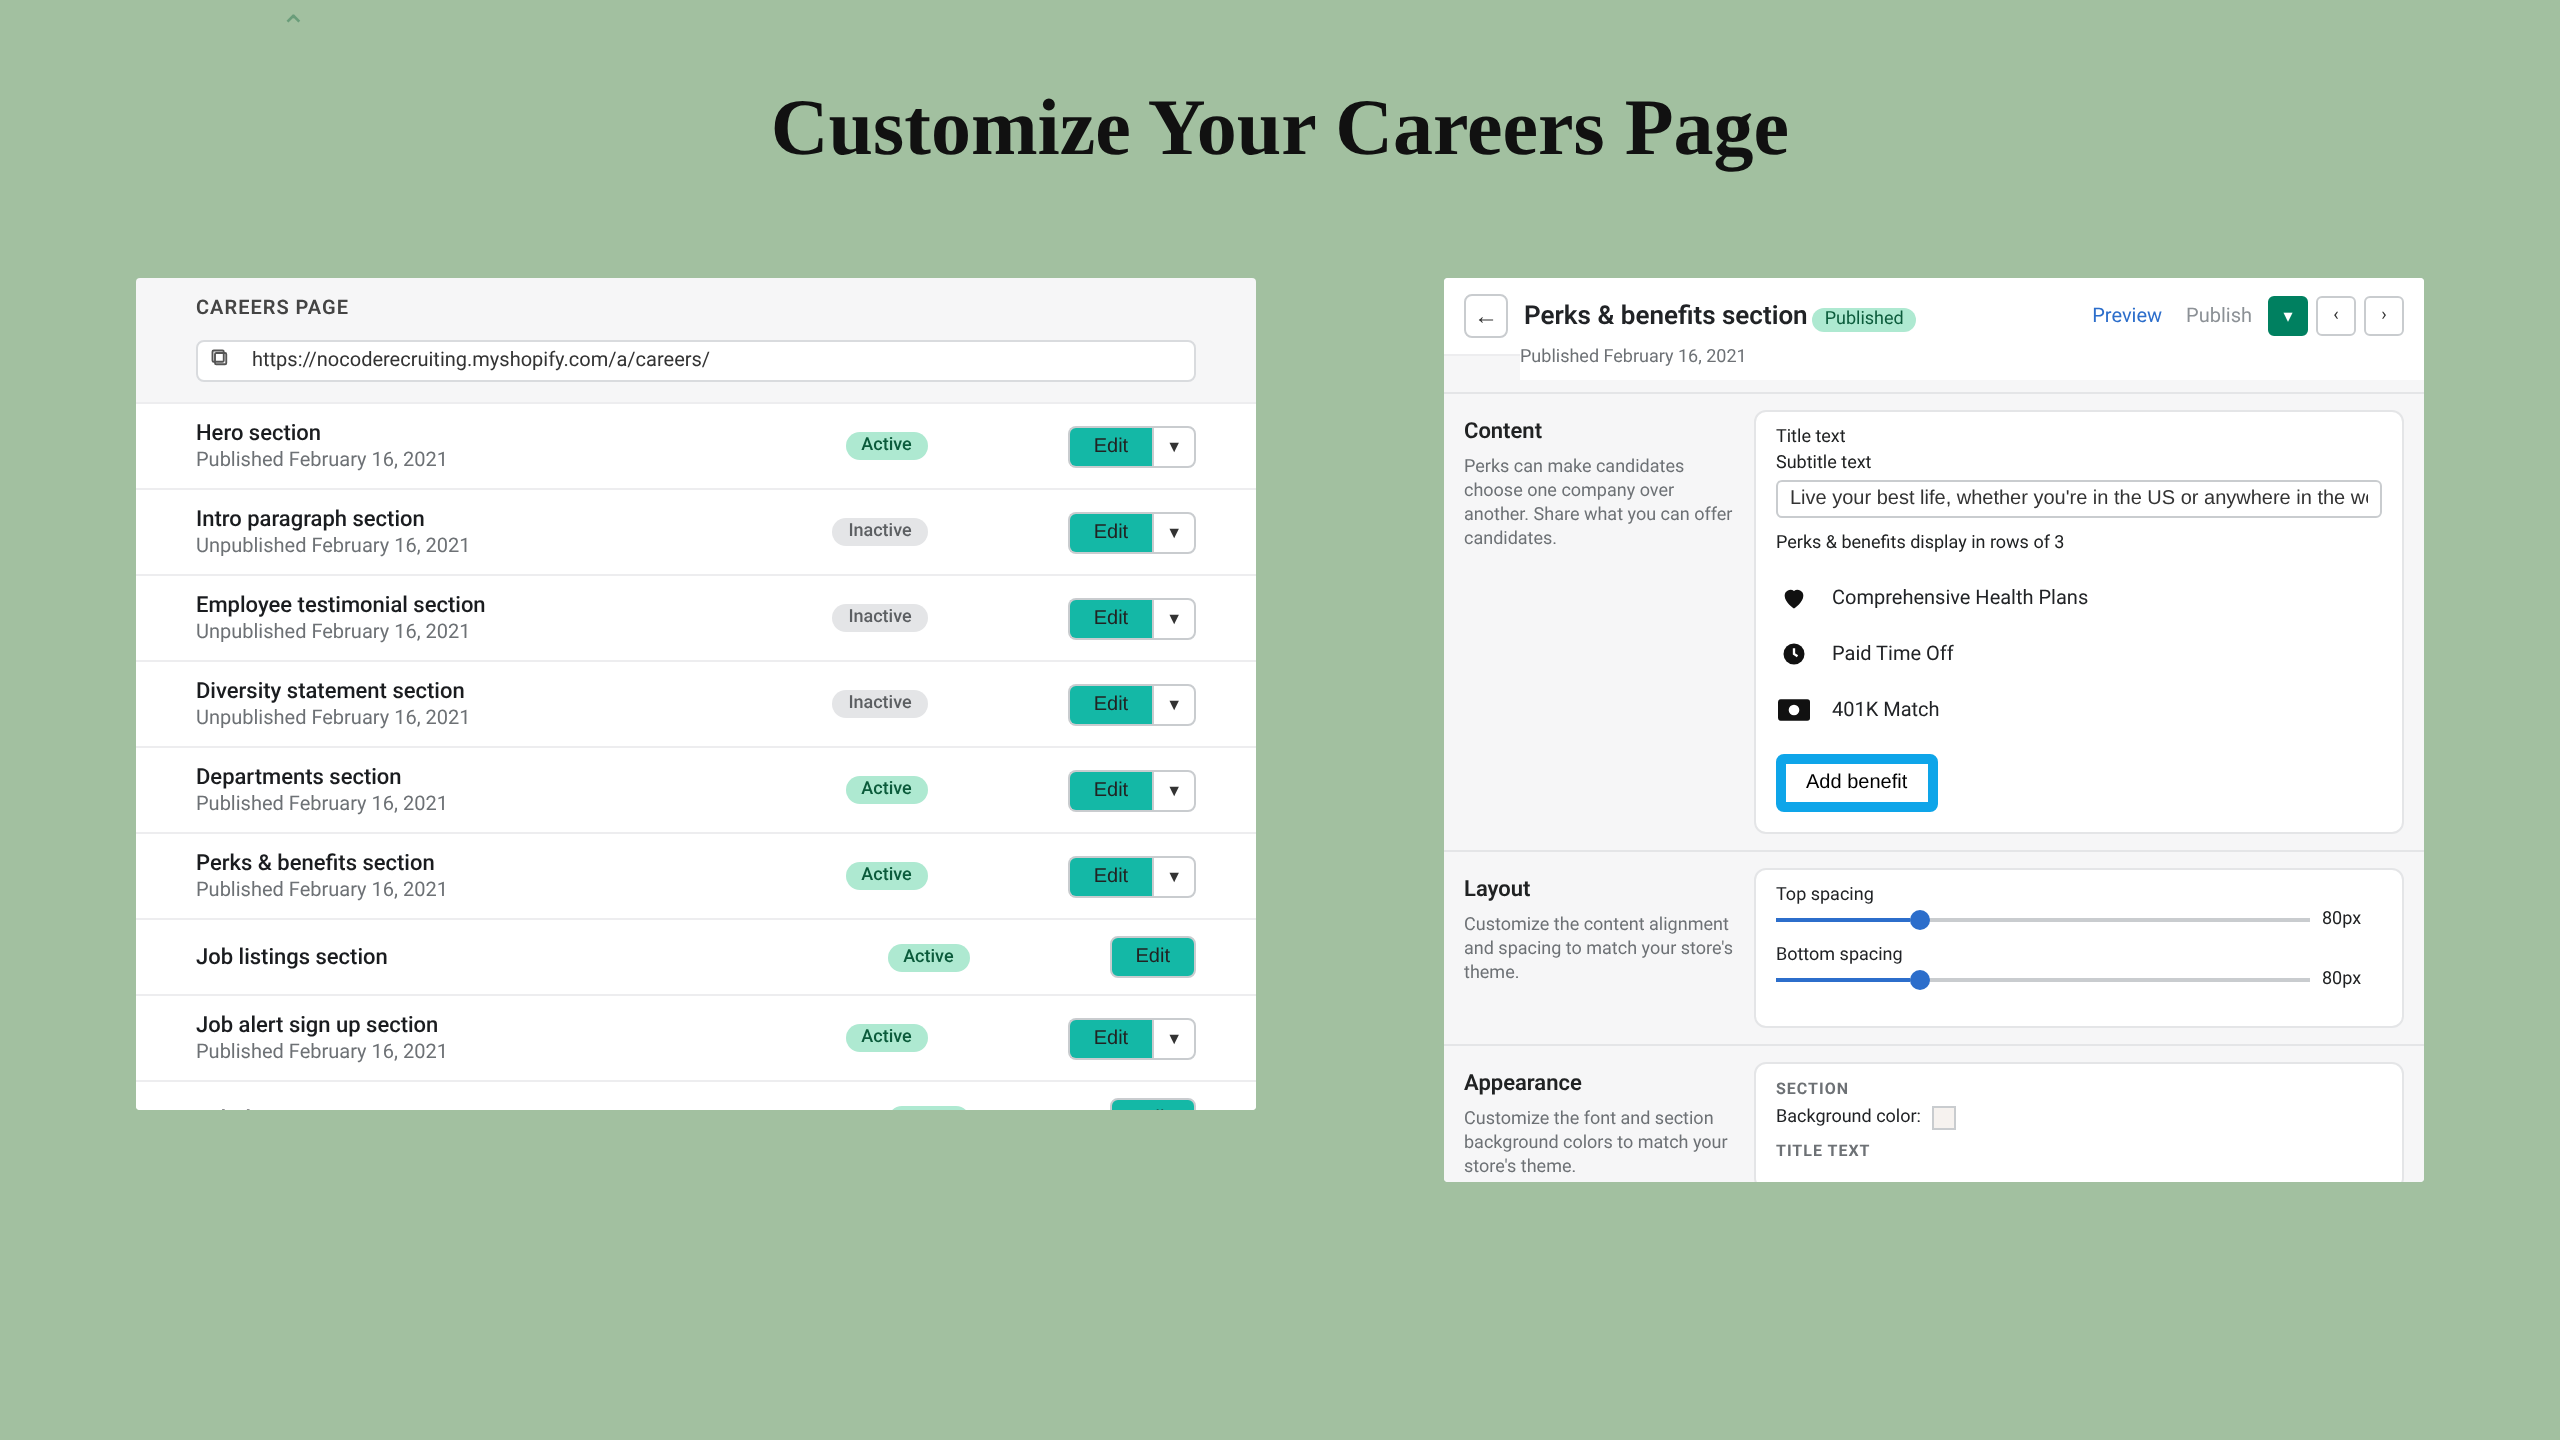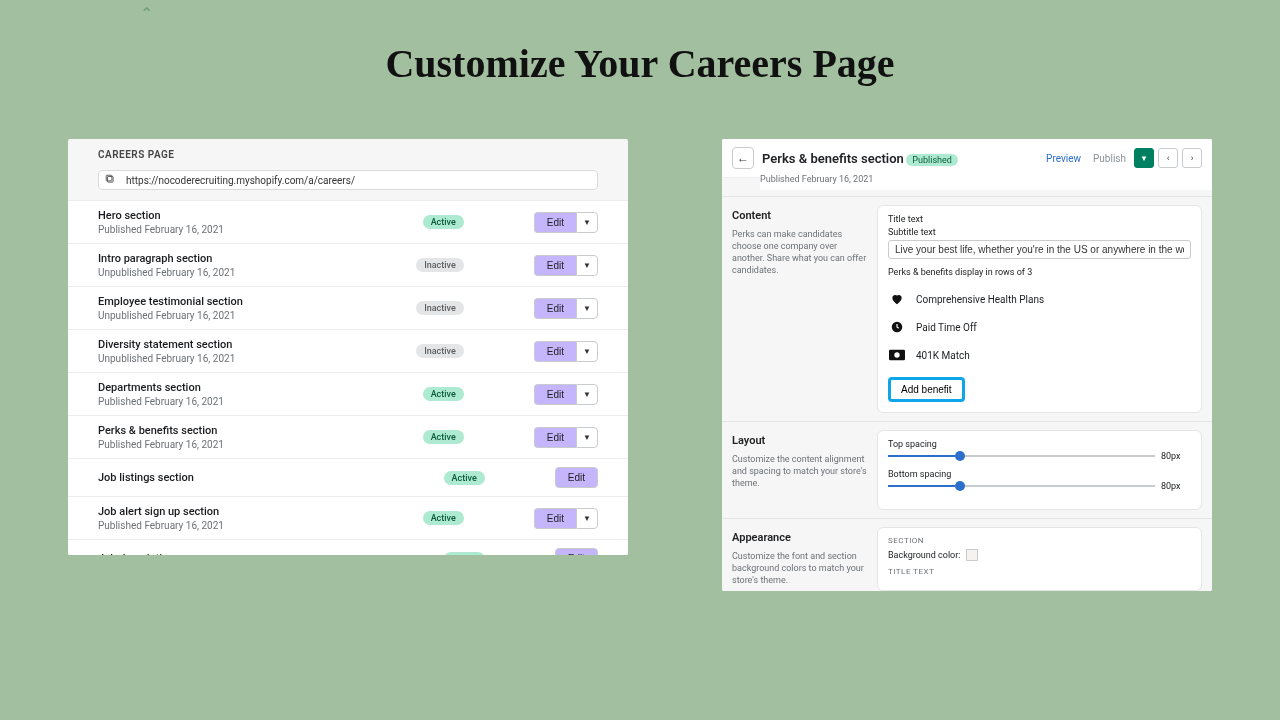--- a/index.html
+++ b/index.html
@@ -84,21 +84,21 @@
   .badge {
     font-size: 9px;
     padding: 2px 8px;
     border-radius: 10px;
     font-weight: 500;
   }
   .badge.active { background: #aee9d1; color: #0b5b3b; }
   .badge.inactive { background: #e4e5e7; color: #5c5f62; }
   .edit-btn-group { display:flex; }
   .edit-btn {
-    background:#c4b5fd;
+    background:#14b8a6;
     border:1px solid #c9cccf;
     border-radius:4px;
     font-size:10px;
     padding:4px 12px;
     color:#222;
     cursor:pointer;
   }
   .edit-btn.split-left { border-top-right-radius:0; border-bottom-right-radius:0; border-right:0; }
   .chev-btn {
     background:#fff;
@@ -193,39 +193,39 @@
     padding:5px 0;
   }
   .benefit-row .ic {
     width:18px; height:18px; display:flex; align-items:center; justify-content:center;
     color:#111;
   }
   .benefit-row .nm { font-size:10px; }
   .add-btn {
     margin-top:8px;
     background:#fff;
-    border:3px solid #0ea5e9;
+    border:5px solid #0ea5e9;
     border-radius:4px;
     padding:4px 10px;
     font-size:10px;
     cursor:pointer;
   }
   .slider-row { margin-bottom:8px; }
   .slider-lbl { font-size:9px; margin-bottom:2px; }
   .slider-wrap { display:flex; align-items:center; gap:6px; }
   .slider {
     flex:1; height:2px; background:#c9cccf; position:relative;
   }
   .slider .fill { position:absolute; left:0; top:0; height:2px; background:#2c6ecb; }
   .slider .knob {
     position:absolute; width:10px; height:10px; background:#2c6ecb; border-radius:50%;
     top:-4px;
   }
   .slider-val { font-size:9px; color:#202223; width:30px; }
-  .sect-head { font-size:8px; letter-spacing:.5px; color:#6d7175; font-weight:400; margin-bottom:4px;}
+  .sect-head { font-size:8px; letter-spacing:.5px; color:#6d7175; font-weight:700; margin-bottom:4px;}
   .color-row { display:flex; align-items:center; gap:6px; font-size:9px; margin-bottom:6px;}
   .swatch { width:12px; height:12px; border:1px solid #c9cccf; }
 </style>
 </head>
 <body>
 
 <div class="chevron-up">⌃</div>
 
 <h1 class="page-title">Customize Your Careers Page</h1>
 

